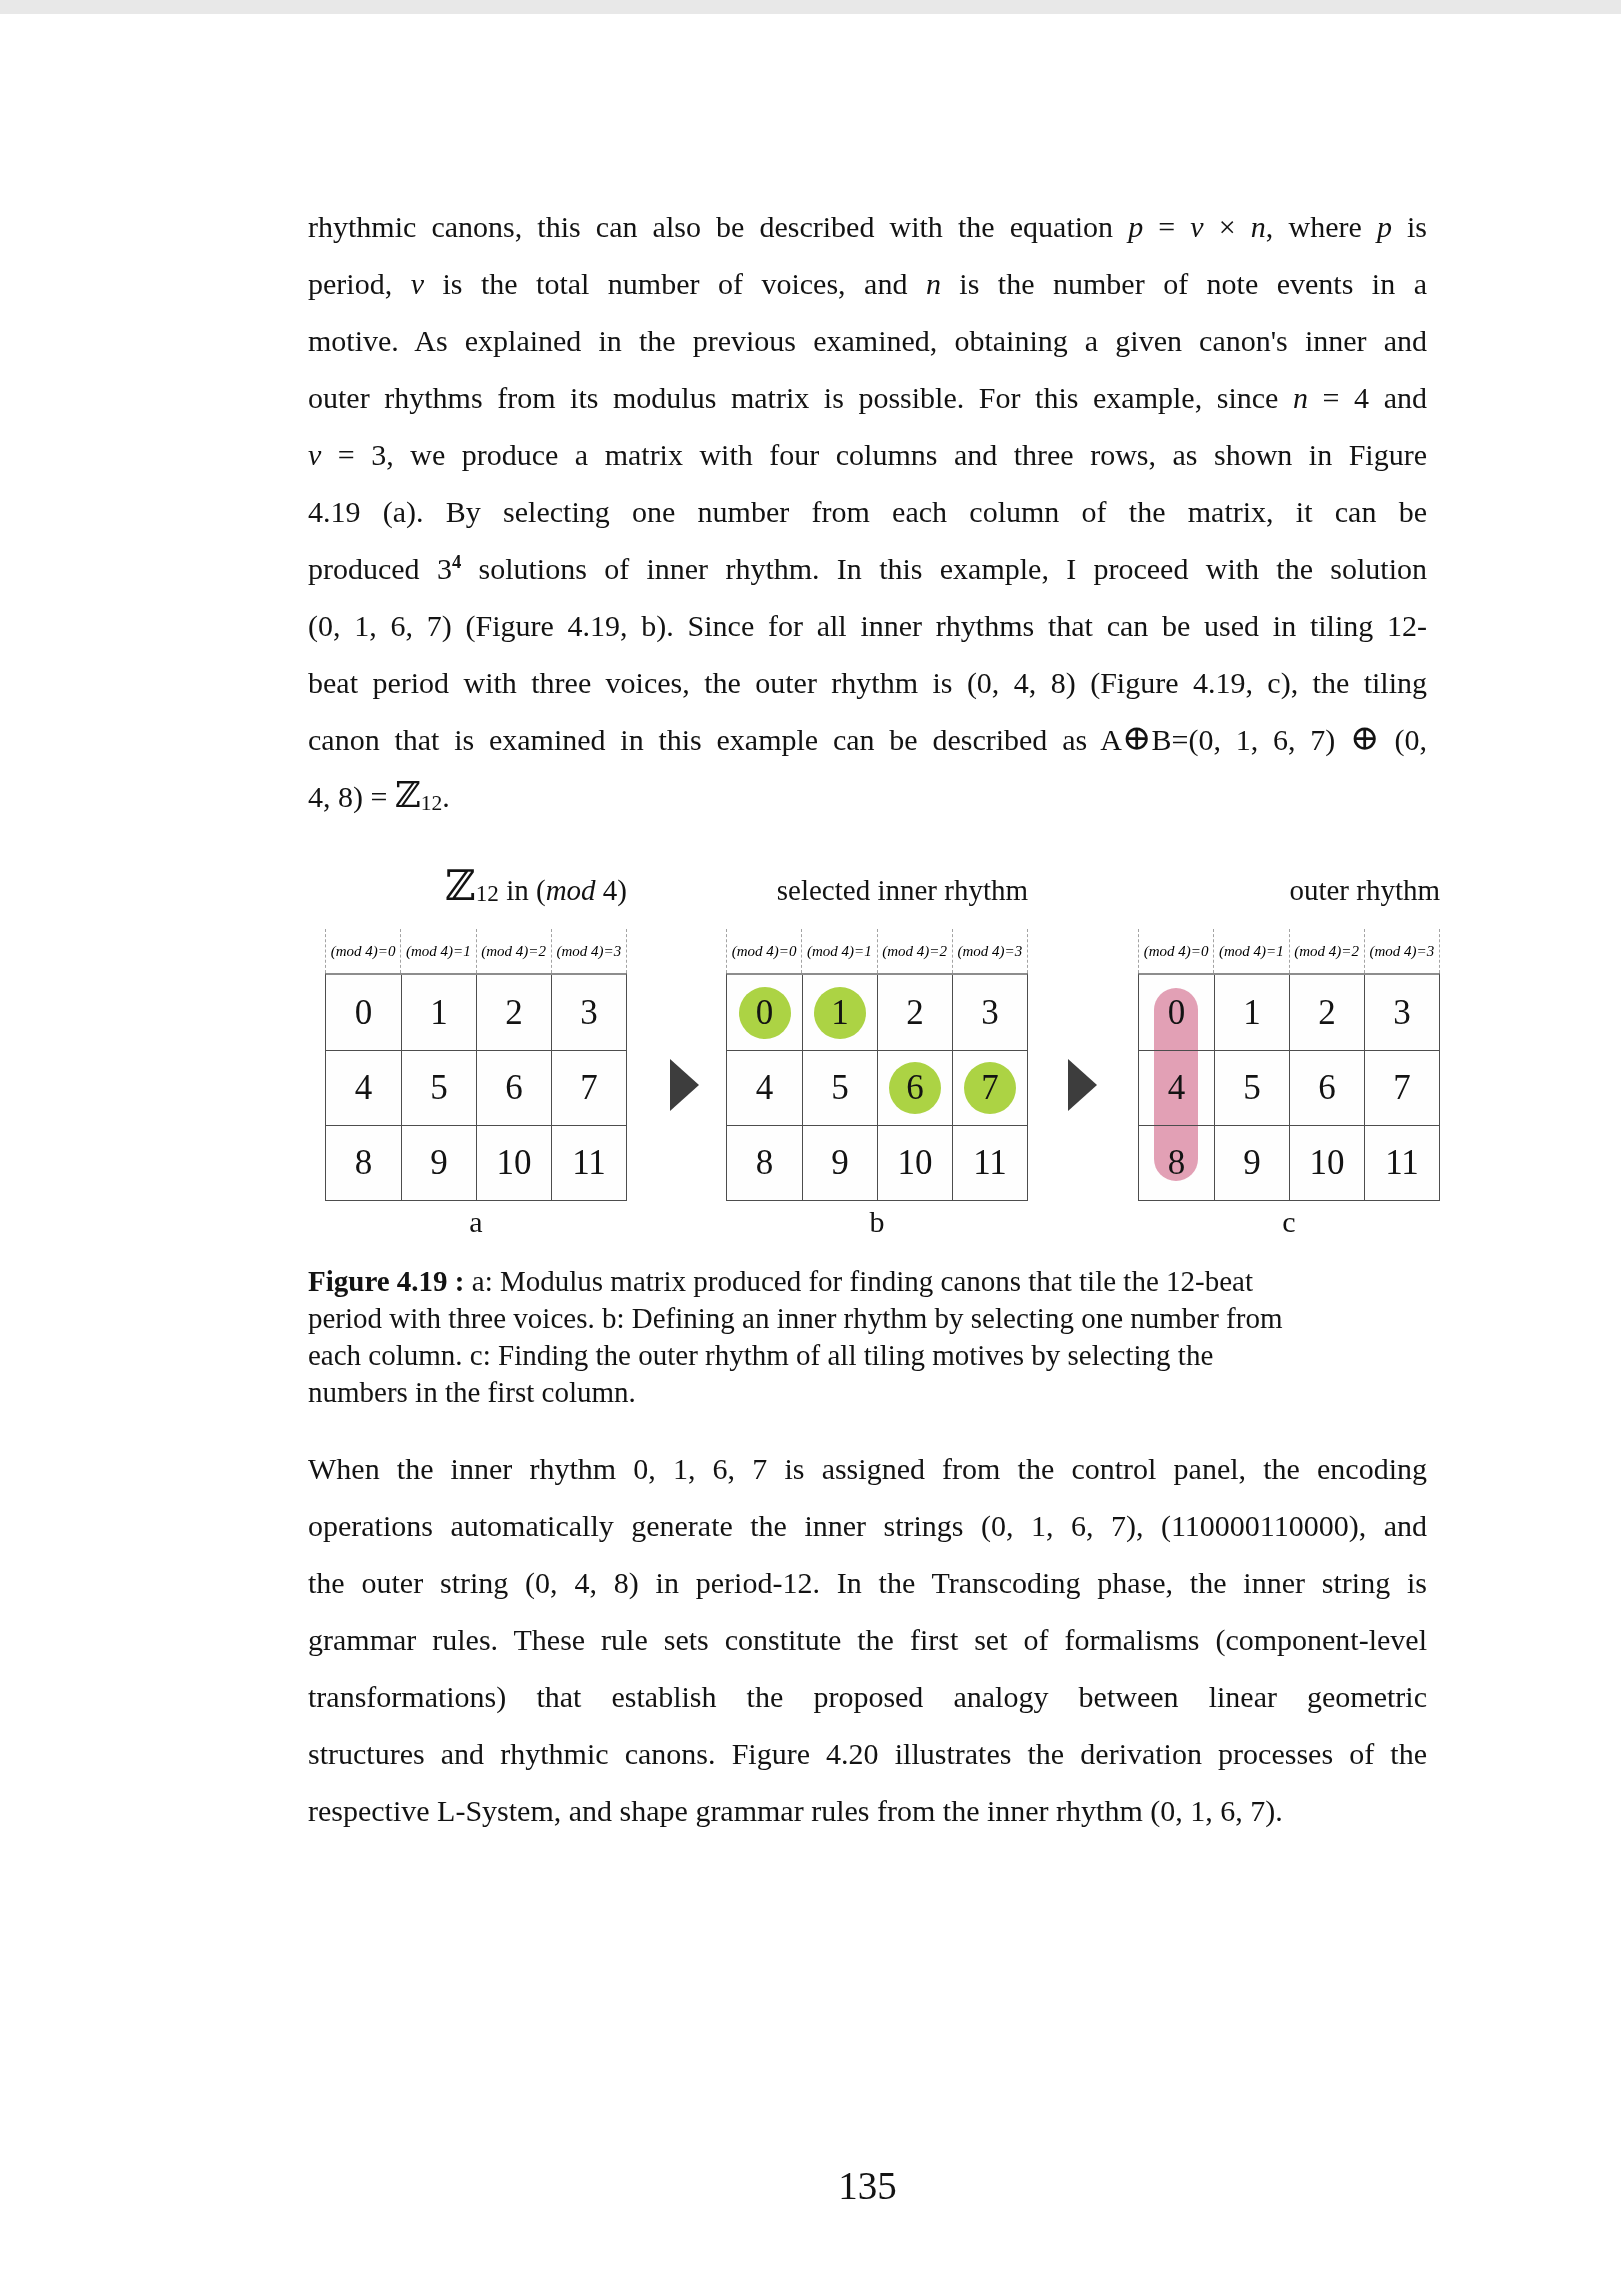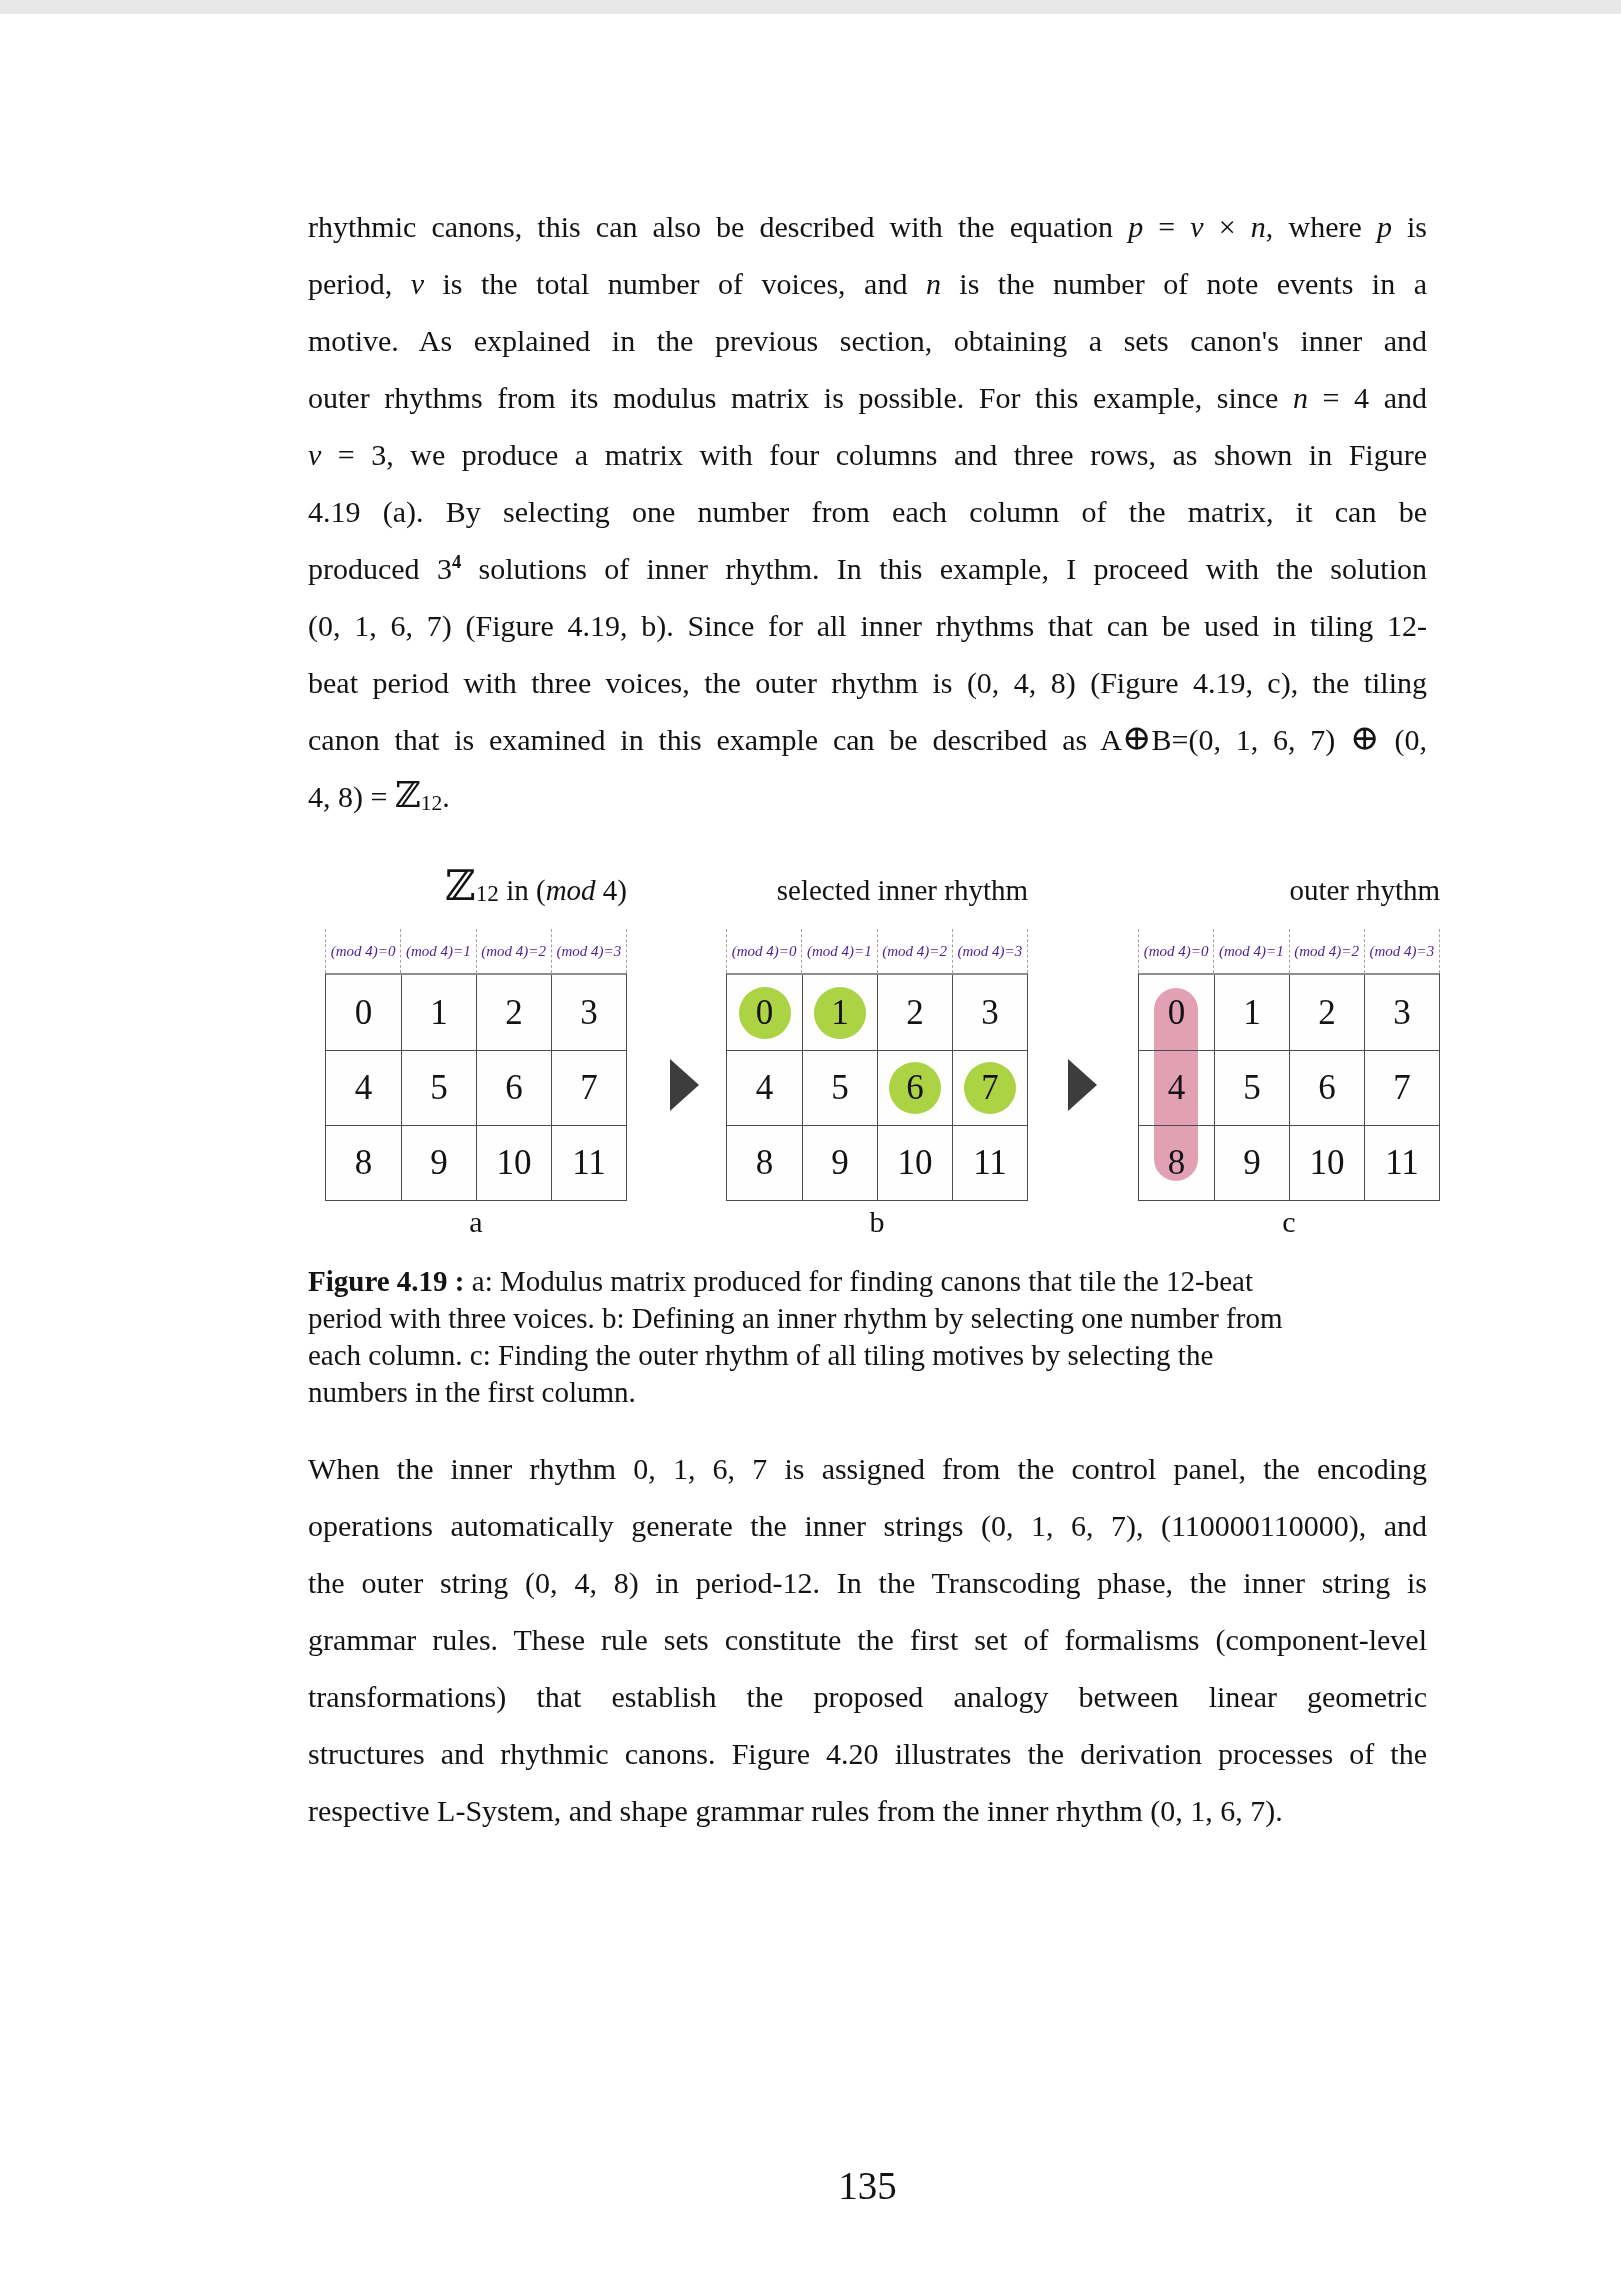--- a/index.html
+++ b/index.html
@@ -44,21 +44,21 @@
   #fig-title-a .seg-sub{font-size:0.8em;vertical-align:-0.05em;}
   #fig-title-b{left:726px;}
   #fig-title-c{left:1138px;}
   .matrix{position:absolute;top:915px;width:302px;}
   #matrix-a{left:325px;}
   #matrix-b{left:726px;}
   #matrix-c{left:1138px;}
   .mx-head{display:flex;height:44px;box-sizing:border-box;}
   .hcell{
     flex:1;display:flex;align-items:center;justify-content:center;
-    font-style:italic;font-size:15px;color:#4c1d95;
+    font-style:italic;font-size:15px;color:#000000;
     border-left:1px dashed #a3a3a3;white-space:nowrap;
   }
   .hcell:last-child{border-right:1px dashed #a3a3a3;}
   .mx-grid{
     position:relative;box-sizing:border-box;width:302px;
     border:1px solid #4d4d4d;border-top:2.9px solid #8d8d8d;
     display:grid;grid-template-columns:repeat(4,1fr);
     background:#fefefe;
   }
   .mx-cell{
@@ -96,21 +96,21 @@
   }
 </style>
 </head>
 <body>
 
 <div class="page">
 
   <div class="para" id="para1">
       <div class="tline"><span>rhythmic canons, this can also be described with the equation </span><span class="seg-i">p</span><span> = </span><span class="seg-i">v</span><span> × </span><span class="seg-i">n</span><span>, where </span><span class="seg-i">p</span><span> is</span></div>
       <div class="tline"><span>period, </span><span class="seg-i">v</span><span> is the total number of voices, and </span><span class="seg-i">n</span><span> is the number of note events in a</span></div>
-      <div class="tline"><span>motive. As explained in the previous section, obtaining a sets canon's inner and</span></div>
+      <div class="tline"><span>motive. As explained in the previous examined, obtaining a given canon's inner and</span></div>
       <div class="tline"><span>outer rhythms from its modulus matrix is possible. For this example, since </span><span class="seg-i">n</span><span> = 4 and</span></div>
       <div class="tline"><span class="seg-i">v</span><span> = 3, we produce a matrix with four columns and three rows, as shown in Figure</span></div>
       <div class="tline"><span>4.19 (a). By selecting one number from each column of the matrix, it can be</span></div>
       <div class="tline"><span>produced 3</span><span class="seg-bsup">4</span><span> solutions of inner rhythm. In this example, I proceed with the solution</span></div>
       <div class="tline"><span>(0, 1, 6, 7) (Figure 4.19, b). Since for all inner rhythms that can be used in tiling 12-</span></div>
       <div class="tline"><span>beat period with three voices, the outer rhythm is (0, 4, 8) (Figure 4.19, c), the tiling</span></div>
       <div class="tline"><span>canon that is examined in this example can be described as A</span><span class="seg-op">⊕</span><span>B=(0, 1, 6, 7) </span><span class="seg-op">⊕</span><span> (0,</span></div>
       <div class="tline last"><span>4, 8) = </span><span class="seg-dz">ℤ</span><span class="seg-sub">12</span><span>.</span></div>
     </div>
 

